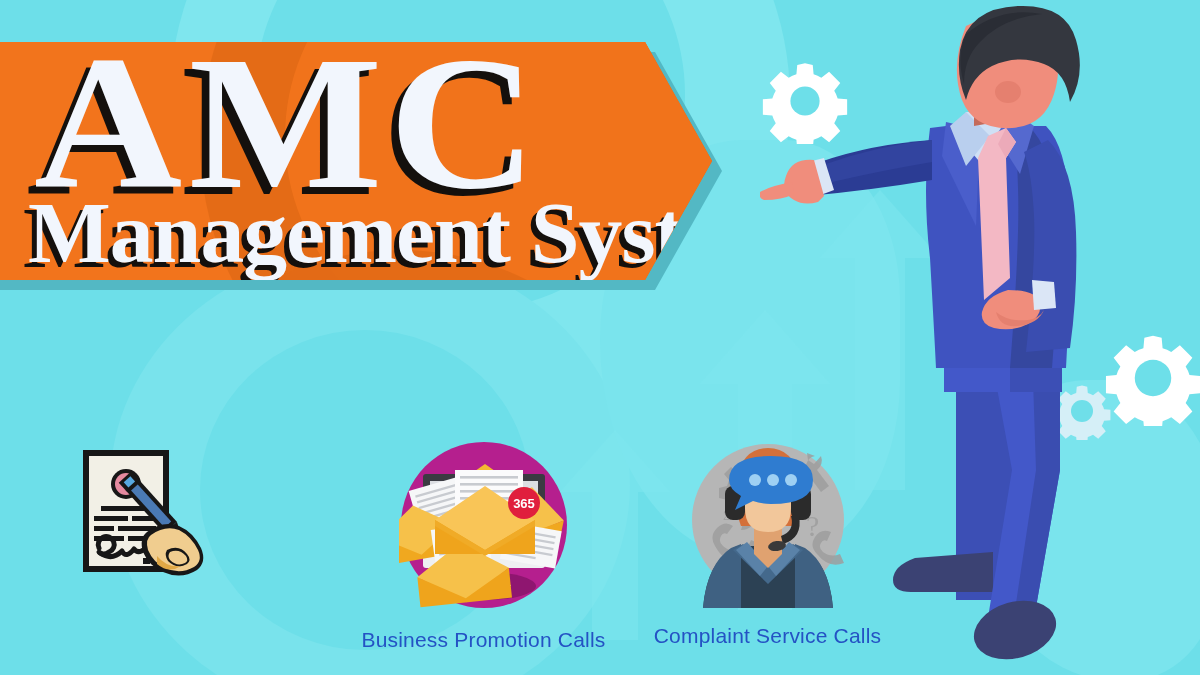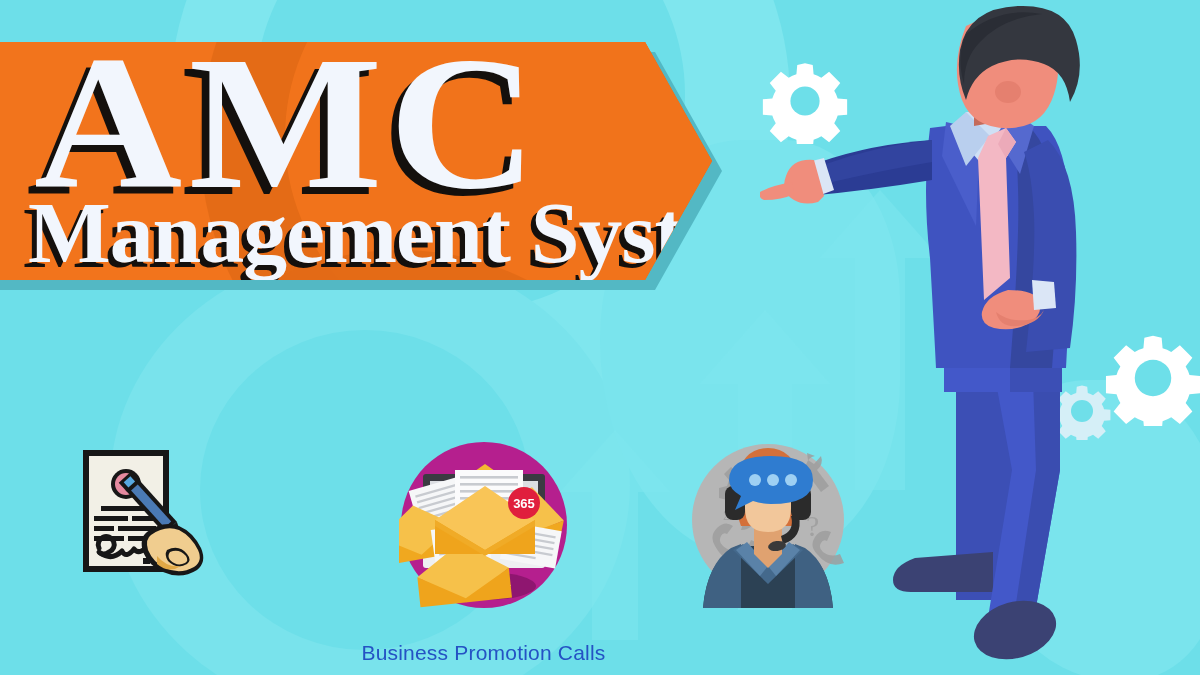--- a/index.html
+++ b/index.html
@@ -77,21 +77,21 @@
   .feature .icon-wrap{position:relative;margin:0 auto;}
   .feature .label{
     font-family:"Liberation Sans", sans-serif;
     font-size:21px;color:#2452c4;white-space:nowrap;
     letter-spacing:.2px;
   }
   #feat-contracts{left:0px;top:440px;width:285px;}
   #feat-promo{left:341px;top:440px;width:285px;}
   #feat-complaint{left:625px;top:428px;width:285px;}
   #feat-contracts .label{margin-top:22px;}
-  #feat-promo .label{margin-top:31px;text-align:center;}
+  #feat-promo .label{margin-top:18px;text-align:center;}
   #feat-complaint .label{margin-top:16px;}
 </style>
 </head>
 <body>
 
 <div id="stage">
 
   <div class="bg-base"></div>
   <div class="bg-swirl s1"></div>
   <div class="bg-swirl s2"></div>
@@ -363,15 +363,16 @@
           <path d="M124 88 q4 22 -16 28 l-2 -8 q14 -5 10 -20 z" fill="#2b2b2b"></path>
           <ellipse cx="102" cy="118" rx="9" ry="5" fill="#3a3a3a" transform="rotate(-8 102 118)"></ellipse>
 
           <path d="M96 28 q42 0 42 24 q0 24 -42 24 q-10 0 -18 -3 l-18 9 l6 -14 q-12 -7 -12 -16 q0 -24 42 -24 z" fill="#2f7cd0"></path>
           <circle cx="80" cy="52" r="6" fill="#9ed0f3"></circle>
           <circle cx="98" cy="52" r="6" fill="#9ed0f3"></circle>
           <circle cx="116" cy="52" r="6" fill="#9ed0f3"></circle>
         </g>
       </svg>
     </div>
+    <div class="label">Complaint Service Calls</div>
   </div>
 
 </div>
 
 </body></html>

